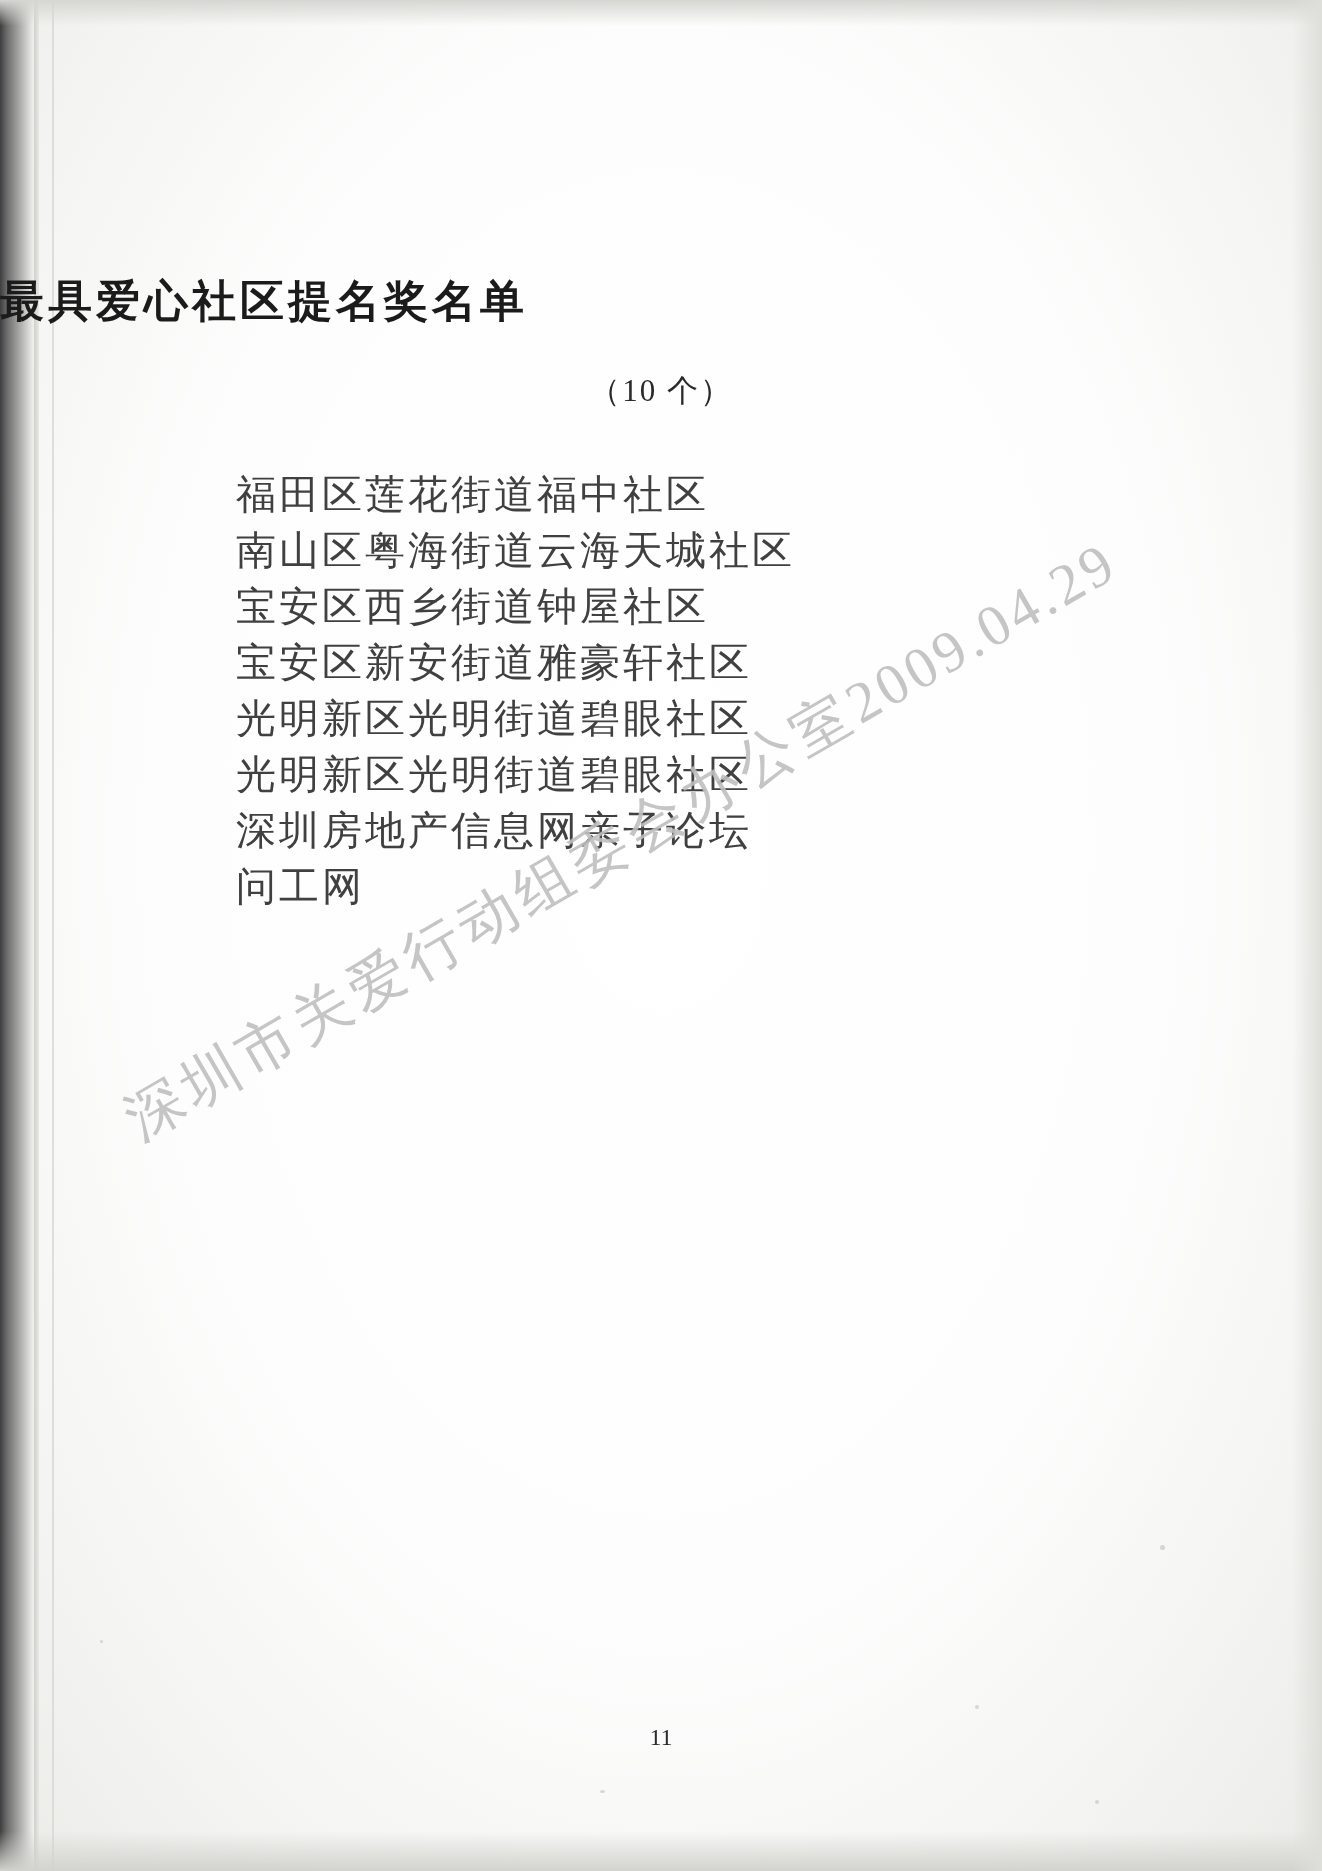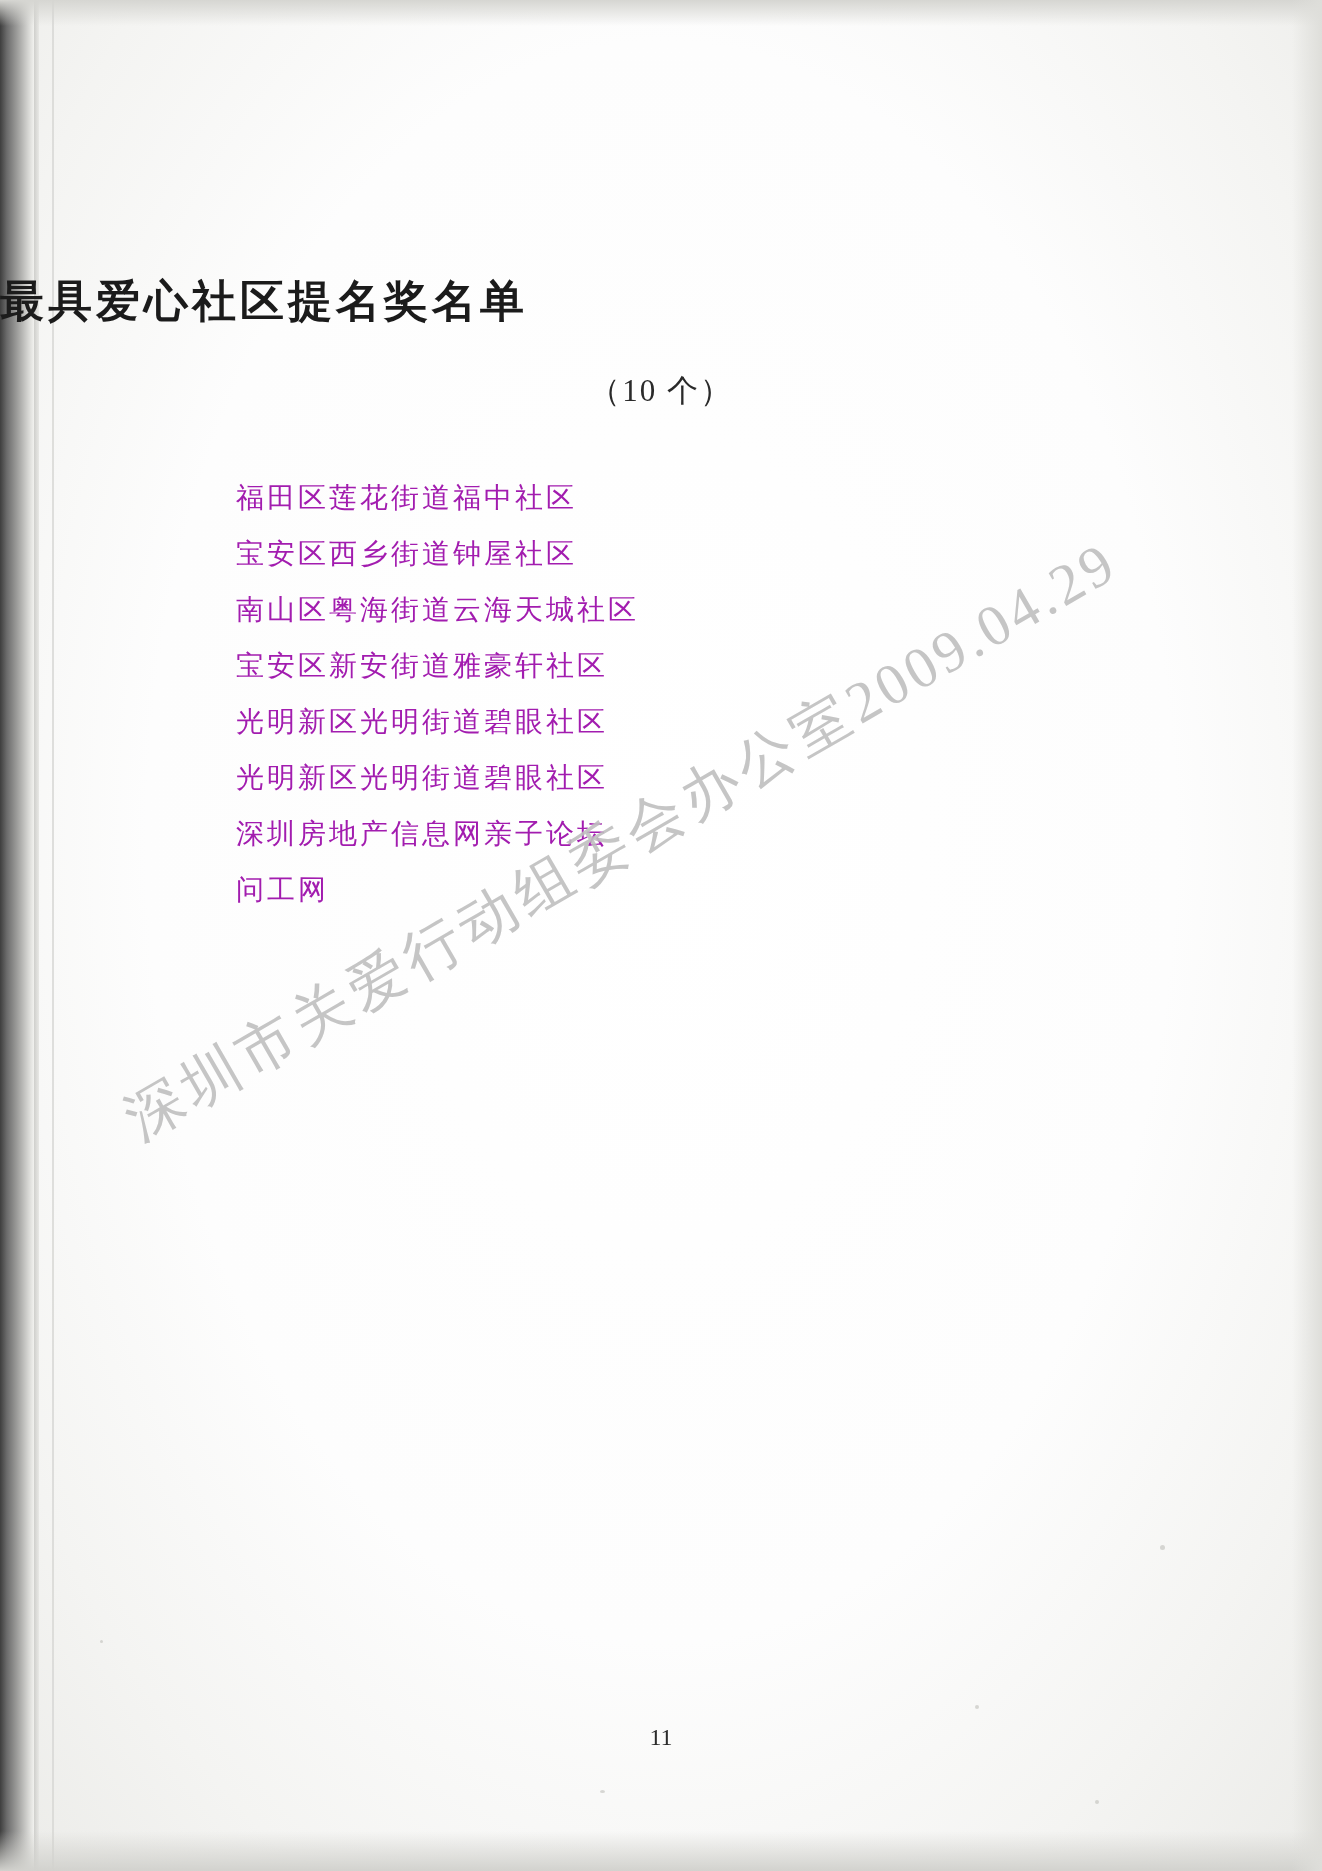--- a/index.html
+++ b/index.html
@@ -96,24 +96,24 @@
     letter-spacing: 2px;
     color: #2a2a2a;
   }
   .list {
     position: absolute;
     left: 236px;
     top: 470px;
     width: 800px;
   }
   .list-item {
-    font-family: Liberation Sans, sans-serif;
-    font-size: 28px;
+    font-family: Liberation Mono, monospace;
+    font-size: 40px;
     letter-spacing: 3px;
-    color: #a21caf;
+    color: #404040;
     line-height: 56px;
     white-space: nowrap;
   }
   .page-number {
     position: absolute;
     left: 0;
     top: 1724px;
     width: 1322px;
     text-align: center;
     font-family: "Liberation Serif", serif;
@@ -160,22 +160,22 @@
   <div class="speck" style="left:100px; top:1640px; width:3px; height:3px;"></div>
 
   <div class="content">
 
     <div class="doc-title">最具爱心社区提名奖名单</div>
 
     <div class="doc-subtitle">（10 个）</div>
 
     <div class="list">
       <div class="list-item">福田区莲花街道福中社区</div>
+      <div class="list-item">南山区粤海街道云海天城社区</div>
       <div class="list-item">宝安区西乡街道钟屋社区</div>
-      <div class="list-item">南山区粤海街道云海天城社区</div>
       <div class="list-item">宝安区新安街道雅豪轩社区</div>
       <div class="list-item">光明新区光明街道碧眼社区</div>
       <div class="list-item">光明新区光明街道碧眼社区</div>
       <div class="list-item">深圳房地产信息网亲子论坛</div>
       <div class="list-item">问工网</div>
     </div>
 
     <div class="watermark">
       <span>深圳市关爱行动组委会办公室</span><span class="wm-date">2009.04.29</span>
     </div>

